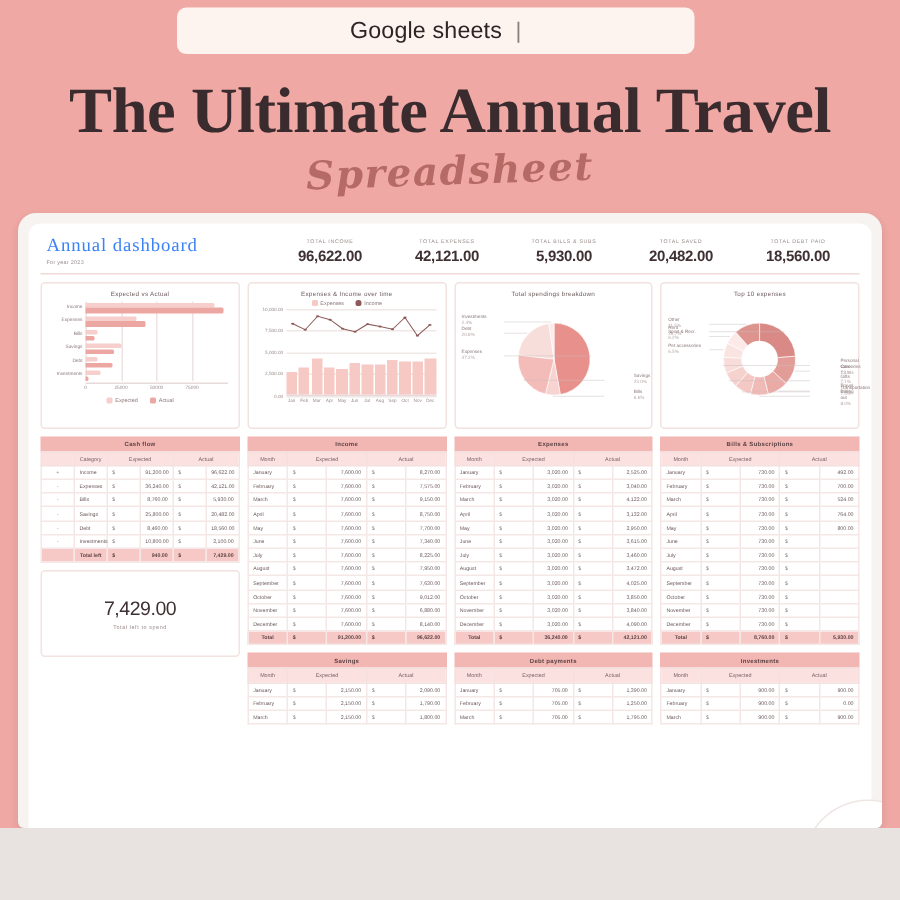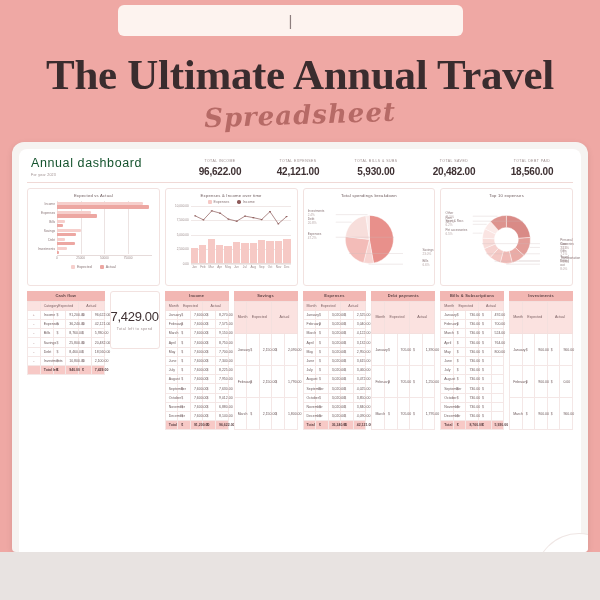--- a/index.html
+++ b/index.html
@@ -42,21 +42,21 @@
   .floor {
     position:absolute; left:0; top:552px; width:600px; height:48px;
     background:#e8e3e1;
   }
   
   .kpi-strip {
     display:flex; align-items:flex-end; border-bottom:1px solid #f0d9d6;
     padding:2px 2px 5px 4px; gap:0;
   }
   .dash-title {
-    font-family:Liberation Sans, sans-serif; font-size:12.5px; color:#14532d;
+    font-family:Liberation Serif, serif; font-size:12.5px; color:#3b82f6;
     letter-spacing:.6px; line-height:1.1;
   }
   .dash-sub { font-size:3.6px; color:#9b8b8b; letter-spacing:.2px; margin-top:2px;}
   .kpi-left { width:150px; }
   .kpi { flex:1; text-align:center; }
   .kpi-label { font-size:3.5px; color:#9b8b8b; letter-spacing:.45px; text-transform:uppercase; }
   .kpi-val { font-size:10px; color:#3f3133; font-weight:700; margin-top:3px; letter-spacing:-.2px;}
   
   .charts { display:flex; gap:5px; margin-top:5px; }
   .chart-card {
@@ -91,21 +91,21 @@
   .combo .xl { display:flex; gap:1.1px; margin-top:1px;}
   .combo .xl span { flex:1; text-align:center; font-size:3.1px; color:#9b8b8b;}
   
   .pie-wrap { position:relative; height:80px; margin-top:3px;}
   .pie-wrap svg { position:absolute; left:0; top:0; width:100%; height:100%; }
   .plab { position:absolute; font-size:3.1px; color:#8a7678; line-height:1.25;}
   .plab b { font-weight:400; display:block;}
   .plab i { font-style:normal; color:#b8a8a8;}
   
   .tables { display:flex; gap:5px; margin-top:5px; align-items:flex-start;}
-  .col { flex:1; display:flex; flex-direction:row; gap:5px;}
+  .col { flex:1; display:flex; flex-direction:column; gap:5px;}
   table.t { width:100%; border-collapse:collapse; background:#fff; table-layout:fixed;}
   table.t caption {
     background:#f2b7b3; color:#5e4446; font-size:4px; font-weight:700;
     padding:2.4px 0; letter-spacing:.2px;
   }
   table.t th {
     background:#fbe2e0; color:#7d6264; font-size:3.6px; font-weight:400;
     padding:2.2px 3px; border:.4px solid #f4e0de; text-align:center;
   }
   table.t td {
@@ -129,20 +129,21 @@
     background:#ffffff; border-radius:50%; box-shadow:0 0 0 1px #efe6e4;
     display:flex; flex-direction:column; align-items:center; justify-content:center;
     font-family:"Liberation Serif", serif; color:#b9918e; font-size:13px; line-height:1.5;
     z-index:5;
   }
 </style>
 </head>
 <body>
 
 <div class="pill">
+  <span>Google sheets</span>
   <span class="sep">|</span>
 </div>
 <div class="title">The Ultimate Annual Travel</div>
 <div class="subtitle">Spreadsheet</div>
 
 <div class="board">
   <div class="sheet">
 
     <div class="kpi-strip">
       <div class="kpi-left">

